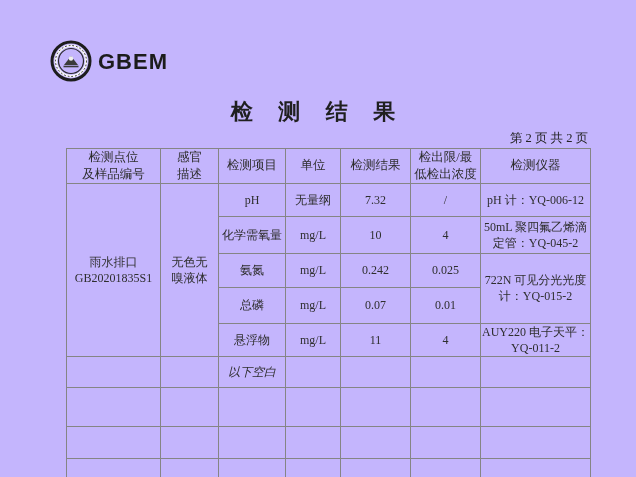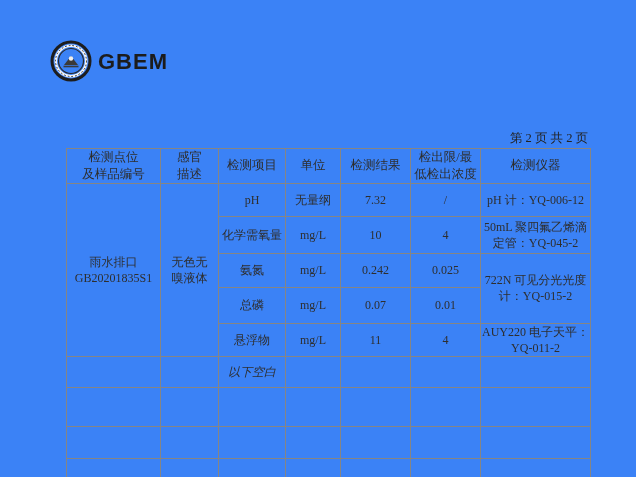--- a/index.html
+++ b/index.html
@@ -3,21 +3,21 @@
 <meta charset="utf-8">
 <style>
   :root{
     --bc:#858585;
     --tc:#2e2e2e;
   }
   html,body{margin:0;padding:0;background:#e9e9e9;}
   .doc{
     position:relative;
     width:636px;height:477px;
-    background:#3b82f6;
+    background:#c4b5fd;
     overflow:hidden;
     font-family:"Liberation Serif","DejaVu Serif",serif;
     color:var(--tc);
   }
   .pre{white-space:pre-line;}
   
   .seal{position:absolute;left:50px;top:40px;width:42px;height:42px;}
   .logo-text{
     position:absolute;left:98px;top:49px;
     font-family:"Liberation Sans","DejaVu Sans",sans-serif;
@@ -65,20 +65,21 @@
     <circle cx="21" cy="21" r="19" fill="none" stroke="#1d1d1d" stroke-width="3"></circle>
     <circle cx="21" cy="21" r="15.2" fill="none" stroke="#f5f5f5" stroke-width="2.5"></circle>
     <circle cx="21" cy="21" r="15.5" fill="none" stroke="#2a2a2a" stroke-width="1" stroke-dasharray="1.6 2.1"></circle>
     <circle cx="21" cy="21" r="12.5" fill="none" stroke="#2a2a2a" stroke-width="1.2"></circle>
     <path d="M14 25 L21 16 L28 25 Z" fill="#3a3a3a"></path>
     <path d="M13.5 26.5 H28.5" stroke="#3a3a3a" stroke-width="1.6"></path>
     <circle cx="21" cy="18.5" r="2.2" fill="#f0f0f0"></circle>
   </svg>
   <div class="logo-text">GBEM</div>
 
+  <div class="title">检 测 结 果</div>
   <div class="page-info">第 2 页 共 2 页</div>
 
   <table class="result">
     <colgroup>
       <col style="width:94px">
         <col style="width:58px">
         <col style="width:67px">
       <col style="width:55px">
         <col style="width:70px">
         <col style="width:70px">

